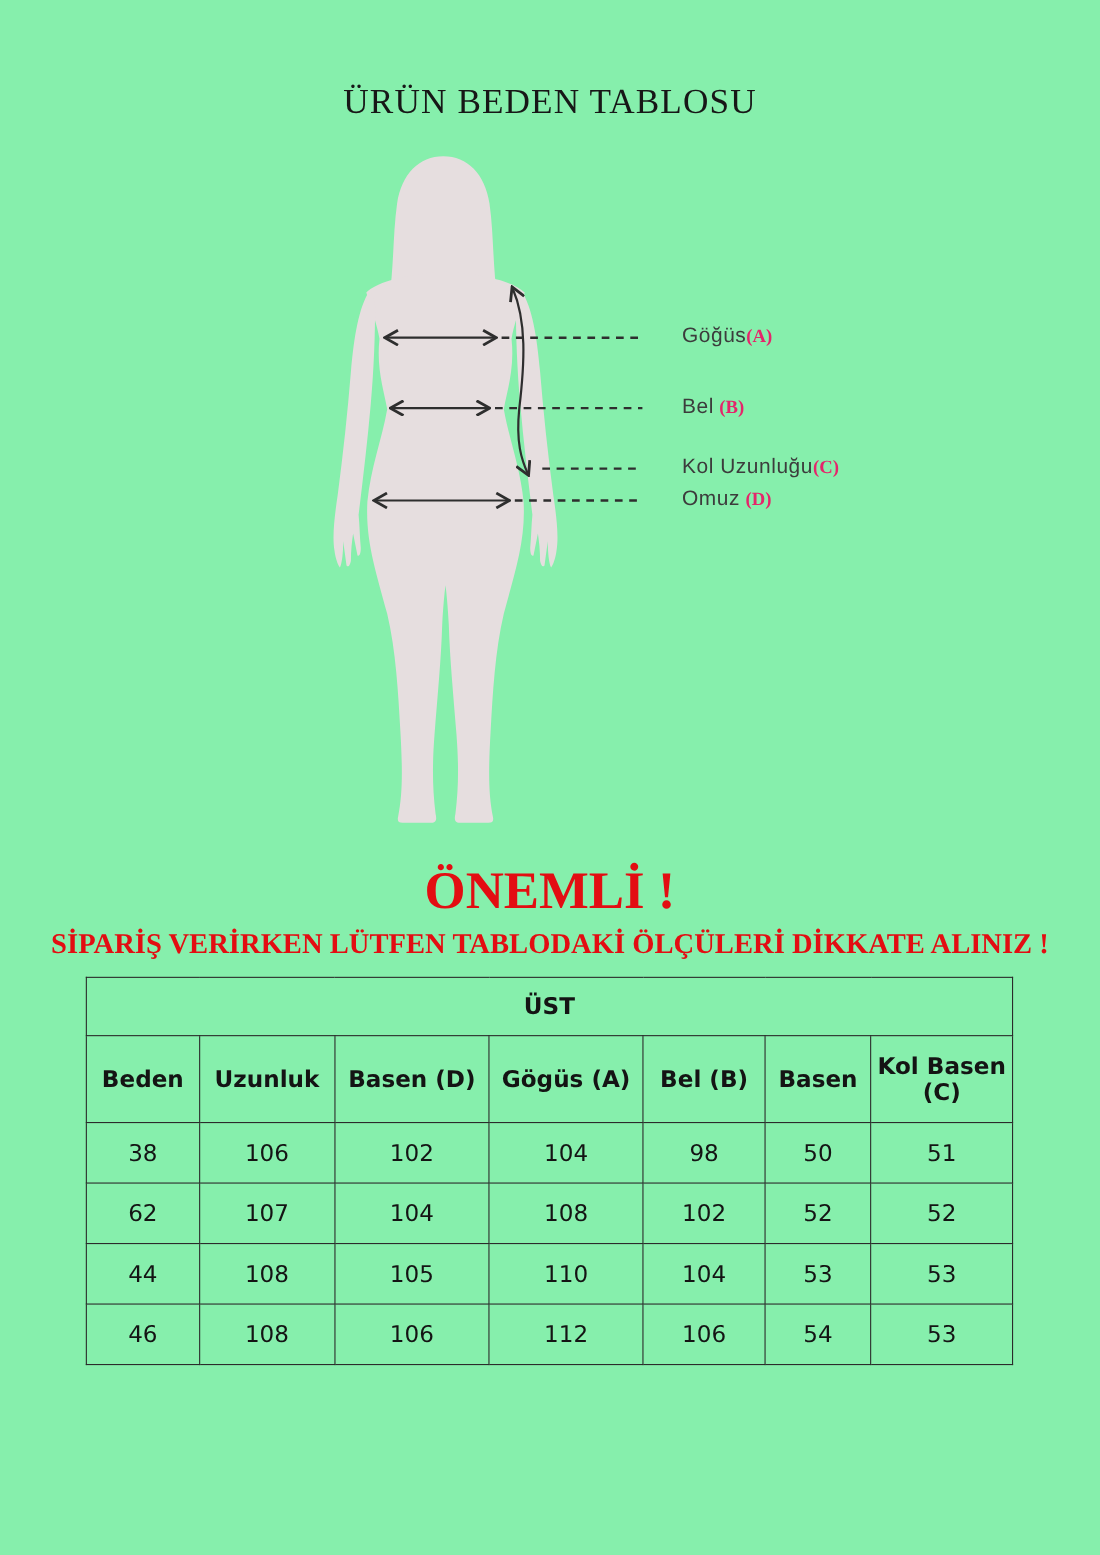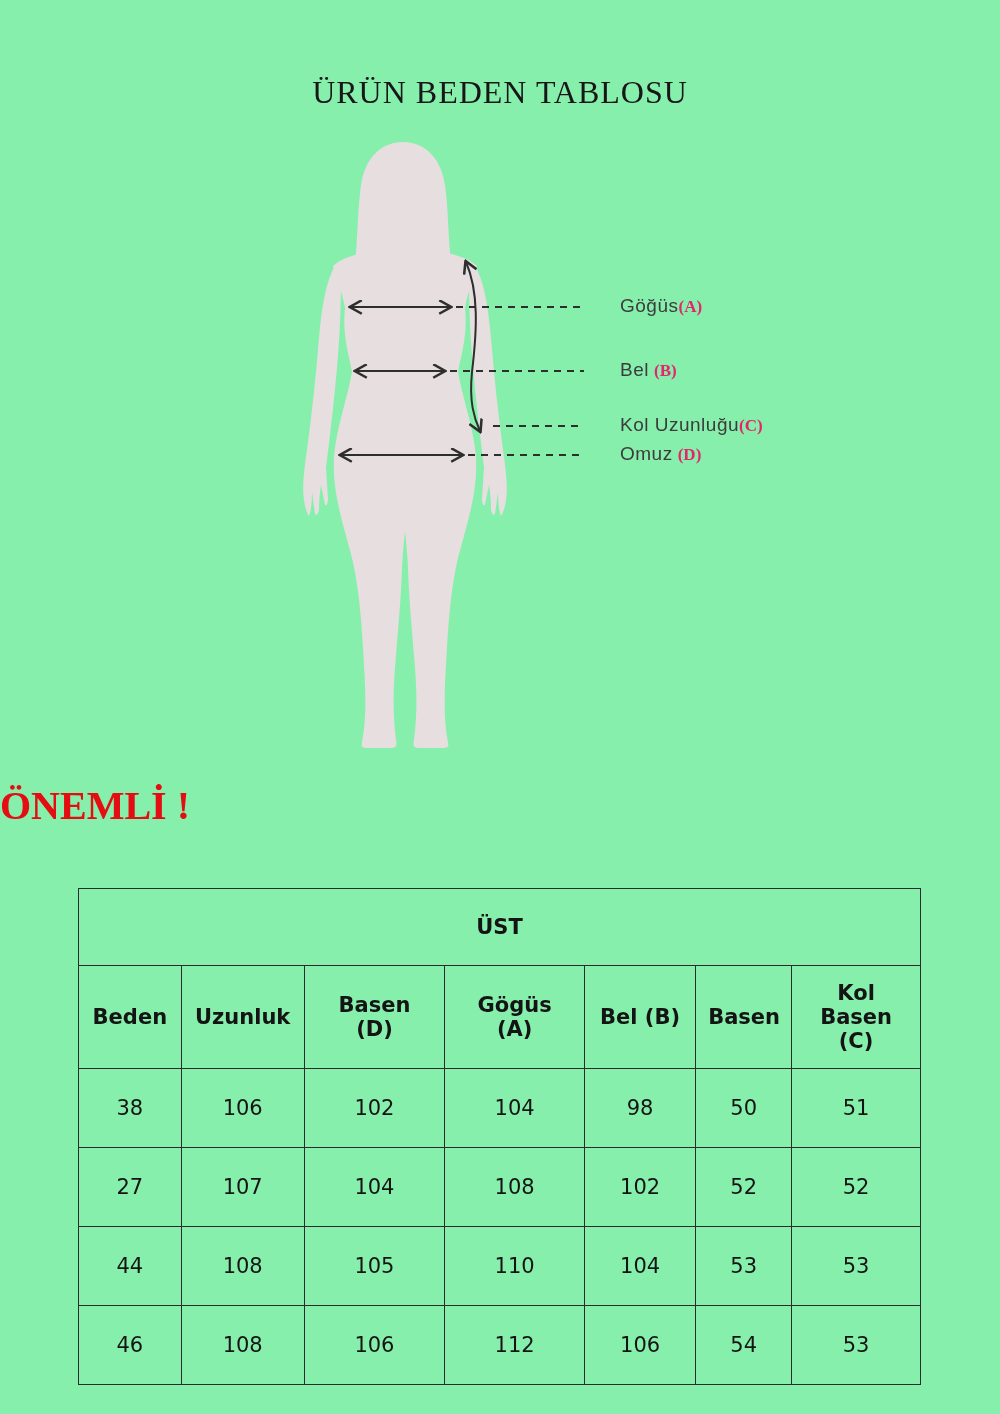--- a/index.html
+++ b/index.html
@@ -7,29 +7,29 @@
           font-family:"Liberation Sans",sans-serif;}
   .page-title{position:absolute;top:74px;left:0;width:100%;text-align:center;
        font-family:"Liberation Serif",serif;font-size:32px;font-weight:400;color:#171717;
        letter-spacing:1px;margin:0;}
   .fig-svg{position:absolute;left:0;top:0;}
   .measure-label{position:absolute;left:620px;white-space:nowrap;
        font-family:"Liberation Sans",sans-serif;font-size:19px;color:#3c3c3c;letter-spacing:.5px;}
   .measure-label .code{font-family:"Liberation Serif",serif;font-weight:bold;font-size:17px;
        color:#e5256b;letter-spacing:0;}
   .measure-label .code.gap{margin-left:5px;}
-  .important-heading{position:absolute;top:782px;left:0;width:100%;margin:0;
-       font-family:"Liberation Serif",serif;font-weight:bold;font-size:40px;color:#e30d12;}
+  .important-heading{position:absolute;top:782px;left:0;width:100%;text-align:center;margin:0;
+       font-family:"Liberation Serif",serif;font-weight:bold;font-size:48px;color:#e30d12;}
   .warning-text{position:absolute;top:843px;left:0;width:100%;text-align:center;margin:0;
        font-family:"Liberation Serif",serif;font-weight:bold;font-size:26px;color:#e30d12;}
   .table-wrap{position:absolute;left:78px;top:888px;}
   table.size-table{border-collapse:collapse;table-layout:fixed;width:843px;
        font-family:"DejaVu Sans","Liberation Sans",sans-serif;color:#141414;}
   table.size-table td,table.size-table th{border:1.6px solid #2b2b2b;text-align:center;
-       vertical-align:middle;padding:12px;font-size:21px;}
+       vertical-align:middle;padding:0;font-size:21px;}
   th.group-header{height:52px;font-weight:bold;font-size:22px;}
   tr.col-header-row th{height:78px;font-weight:bold;line-height:1.15;}
   tr.data-row td{height:54px;font-weight:400;}
   .c0{width:12.2%}.c1{width:14.6%}.c2{width:16.7%}.c3{width:16.6%}.c4{width:13.2%}.c5{width:11.4%}.c6{width:15.3%}
 </style>
 </head>
 <body>
 
 <div class="canvas">
 
@@ -104,20 +104,21 @@
     <span>Bel</span><span class="code gap">(B)</span>
   </div>
   <div class="measure-label" style="top:414px">
     <span>Kol Uzunluğu</span><span class="code">(C)</span>
   </div>
   <div class="measure-label" style="top:443px">
     <span>Omuz</span><span class="code gap">(D)</span>
   </div>
 
   <h2 class="important-heading">ÖNEMLİ !</h2>
+  <p class="warning-text">SİPARİŞ VERİRKEN LÜTFEN TABLODAKİ ÖLÇÜLERİ DİKKATE ALINIZ !</p>
 
   <div class="table-wrap">
     <table class="size-table">
       <colgroup>
         <col class="c0">
           <col class="c1">
           <col class="c2">
           <col class="c3">
           <col class="c4">
           <col class="c5">
@@ -139,21 +140,21 @@
       <tr class="data-row">
         <td>38</td>
         <td>106</td>
         <td>102</td>
         <td>104</td>
         <td>98</td>
         <td>50</td>
         <td>51</td>
       </tr>
       <tr class="data-row">
-        <td>27</td>
+        <td>62</td>
         <td>107</td>
         <td>104</td>
         <td>108</td>
         <td>102</td>
         <td>52</td>
         <td>52</td>
       </tr>
       <tr class="data-row">
         <td>44</td>
         <td>108</td>

